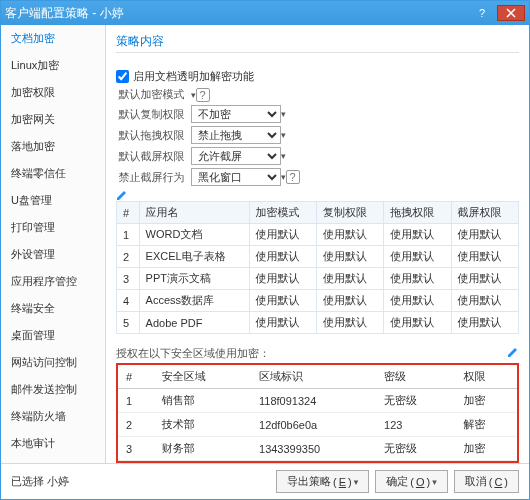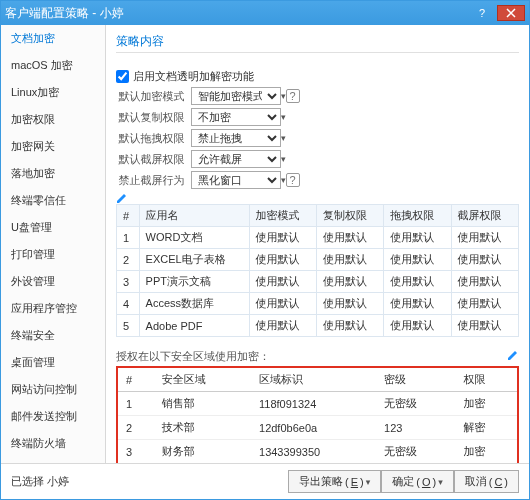--- a/index.html
+++ b/index.html
@@ -25,21 +25,21 @@
 .tbl{width:100%;border:1px solid #c8d8e8;border-collapse:collapse;margin-bottom:6px}
 .tbl th,.tbl td{border:1px solid #dce6f0;padding:3px 6px;text-align:left;font-weight:normal;white-space:nowrap}
 .tbl th{background:#f2f7fc}
 .tbl-edit{float:right;color:#1e90ff;cursor:pointer}
 .zone-wrap{border:2px solid #e03020;padding:0;margin-bottom:6px}
 .zone-tbl{width:100%;border-collapse:collapse}
 .zone-tbl th,.zone-tbl td{padding:4px 8px;text-align:left;font-weight:normal;border-bottom:1px solid #eee}
 .zone-tbl th{border-bottom:1px solid #ccc}
 .footer{border-top:1px solid #d8d8d8;padding:6px 10px;display:flex;align-items:center}
 .footer .sel{color:#0078d7;flex:1}
-.fbtn{border:1px solid #aaa;background:#f5f5f5;padding:3px 10px;cursor:pointer;display:flex;align-items:center;gap:2px}
+.fbtn{border:1px solid #aaa;background:#f5f5f5;padding:3px 10px;margin-left:6px;cursor:pointer;display:flex;align-items:center;gap:2px}
 .chev{font-size:9px;color:#555}
 svg{display:block}
 </style>
 </head>
 <body>
 
 <div class="win">
   <div class="titlebar">
     <span class="t">客户端配置策略 - 小婷</span>
     <span class="btn">
@@ -49,21 +49,20 @@
       </span>
     <span class="btn close">
         <svg width="10" height="10" viewBox="0 0 10 10">
           <path d="M1 1L9 9M9 1L1 9" stroke="#fff" stroke-width="1.5"></path>
         </svg>
       </span>
   </div>
   <div class="body">
     <div class="sidebar" id="sb">
         <div class="sb-item active">文档加密</div>
-        <div class="sb-item">macOS 加密</div>
         <div class="sb-item">Linux加密</div>
         <div class="sb-item">加密权限</div>
         <div class="sb-item">加密网关</div>
         <div class="sb-item">落地加密</div>
         <div class="sb-item">终端零信任</div>
         <div class="sb-item">U盘管理</div>
         <div class="sb-item">打印管理</div>
         <div class="sb-item">外设管理</div>
         <div class="sb-item">应用程序管控</div>
         <div class="sb-item">终端安全</div>
@@ -75,21 +74,20 @@
       </div>
     <div class="main">
       <div class="section-title">策略内容</div>
       <div class="row">
         <input type="checkbox" class="cb" checked="" style="">
         <span>启用文档透明加解密功能</span>
       </div>
       <div id="defrows">
           <div class="row">
             <label>默认加密模式</label>
-            <select><option>智能加密模式</option></select>
             <span class="chev">▾</span>
             <span class="help">?</span>
           </div>
           <div class="row">
             <label>默认复制权限</label>
             <select><option>不加密</option></select>
             <span class="chev">▾</span>
           </div>
           <div class="row">
             <label>默认拖拽权限</label>

